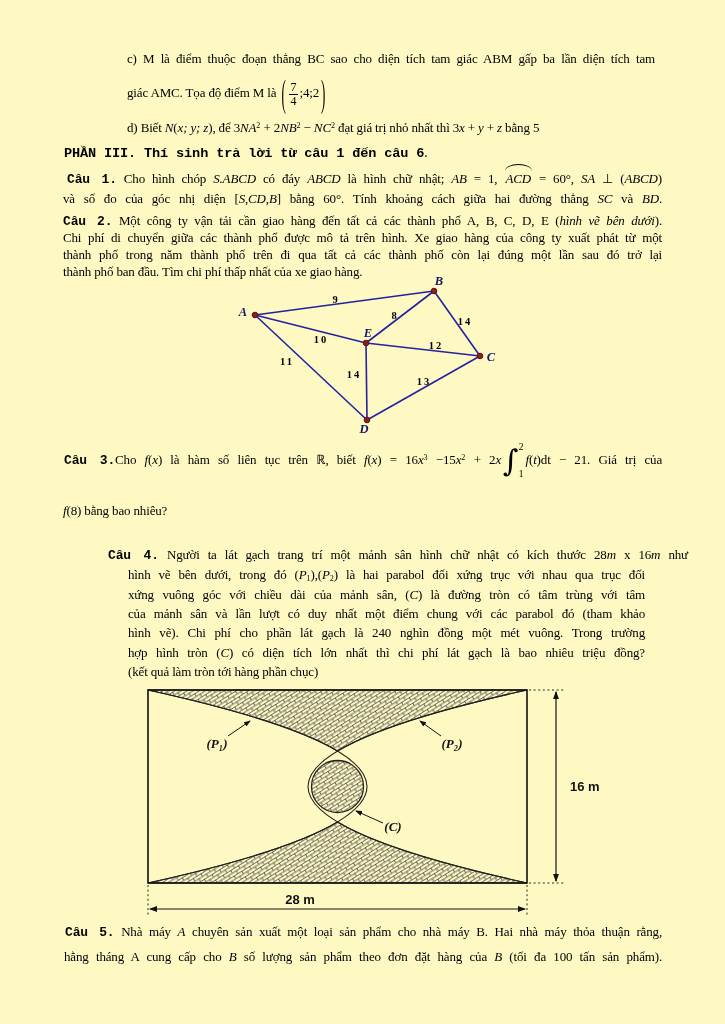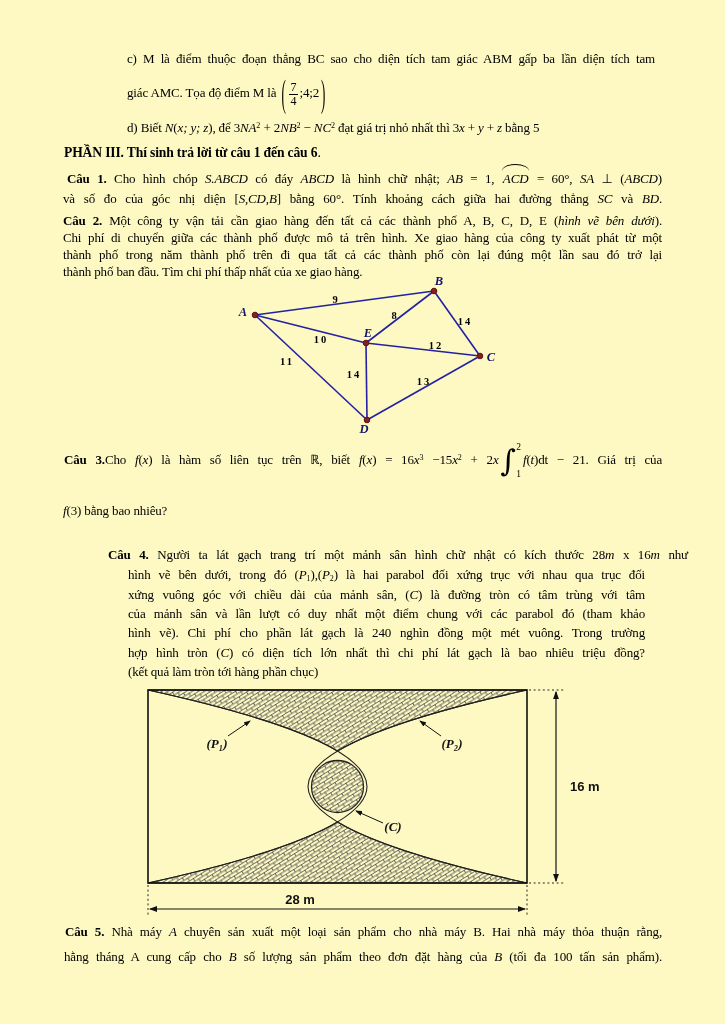--- a/index.html
+++ b/index.html
@@ -3,21 +3,21 @@
 <meta charset="utf-8">
 <style>
   html,body{margin:0;padding:0;background:#888;}
   #page{
     position:relative; width:725px; height:1024px; background:#fef9c3;
     font-family:"Liberation Serif", serif; color:#000; overflow:hidden;
     margin:0 auto;
   }
   .line{position:absolute; font-size:13px; line-height:17px; letter-spacing:-0.15px;}
   .jline{text-align:justify; text-align-last:justify;}
-  .b{font-weight:bold;}
+  .b{font-weight:bold;font-family:Liberation Mono, monospace;}
   .i{font-style:italic;}
   sup.s{font-size:0.62em; vertical-align:0.5em; letter-spacing:0;}
   sub.s{font-size:0.62em; vertical-align:-0.25em; letter-spacing:0;}
   .frac{display:inline-block; text-align:center; vertical-align:middle; line-height:1.05; font-size:12px; margin:0 1px;}
   .frac .num{display:block; border-bottom:1px solid #000; padding:0 2px;}
   .frac .den{display:block;}
   .bp{display:inline-block; transform:scaleY(2.9); vertical-align:middle; font-size:13px; margin:0 2px; font-weight:400;}
   .hat{position:relative; font-style:italic; display:inline-block; padding:4px 1px;}
   .hat::before{content:""; position:absolute; left:1%; right:1%; top:-2px; height:6px;
     border-top:1.2px solid #000; border-radius:50% 50% 0 0 / 100% 100% 0 0;}
@@ -75,21 +75,21 @@
       <text x="146" y="65" text-anchor="middle" style="font:italic bold 12.5px 'Liberation Serif', serif; fill:#14146a;">E</text>
     </svg>
 
   <div class="line jline" style="left:64px; top:443px; width:598px;"><span class="b">Câu 3.</span><span>Cho </span><span class="i">f</span><span>(</span><span class="i">x</span><span>) là hàm số liên tục trên ℝ, biết </span><span class="i">f</span><span>(</span><span class="i">x</span><span>) = 16</span><span class="i">x</span><sup class="s">3</sup><span> −15</span><span class="i">x</span><sup class="s">2</sup><span> + 2</span><span class="i">x</span><span class="int">
         <span class="sgn">∫</span>
         <span class="lims">
           <span>2</span>
           <span>1</span>
         </span>
       </span><span class="i">f</span><span>(</span><span class="i">t</span><span>)dt − 21. Giá trị của</span></div>
-  <div class="line" style="left:63px; top:502px;"><span class="i">f</span><span>(3) bằng bao nhiêu?</span></div>
+  <div class="line" style="left:63px; top:502px;"><span class="i">f</span><span>(8) bằng bao nhiêu?</span></div>
 
   <div class="line jline" style="left:65px; top:546px; width:580px;margin-left:43px;"><span class="b">Câu 4.</span><span> Người ta lát gạch trang trí một mảnh sân hình chữ nhật có kích thước 28</span><span class="i">m</span><span> x 16</span><span class="i">m</span><span> như</span></div>
   <div class="line jline" style="left:128px; top:566px; width:517px;"><span>hình vẽ bên dưới, trong đó (</span><span class="i">P</span><sub class="s">1</sub><span>),(</span><span class="i">P</span><sub class="s">2</sub><span>) là hai parabol đối xứng trục với nhau qua trục đối</span></div>
   <div class="line jline" style="left:128px; top:586px; width:517px;"><span>xứng vuông góc với chiều dài của mảnh sân, (</span><span class="i">C</span><span>) là đường tròn có tâm trùng với tâm</span></div>
   <div class="line jline" style="left:128px; top:605px; width:517px;"><span>của mảnh sân và lần lượt có duy nhất một điểm chung với các parabol đó (tham khảo</span></div>
   <div class="line jline" style="left:128px; top:624px; width:517px;"><span>hình vẽ). Chi phí cho phần lát gạch là 240 nghìn đồng một mét vuông. Trong trường</span></div>
   <div class="line jline" style="left:128px; top:644px; width:517px;"><span>hợp hình tròn (</span><span class="i">C</span><span>) có diện tích lớn nhất thì chi phí lát gạch là bao nhiêu triệu đồng?</span></div>
   <div class="line" style="left:128px; top:663px;"><span>(kết quả làm tròn tới hàng phần chục)</span></div>
 
   <svg id="figure-svg" style="left:130px; top:680px;" width="490" height="245" viewBox="0 0 490 245">

